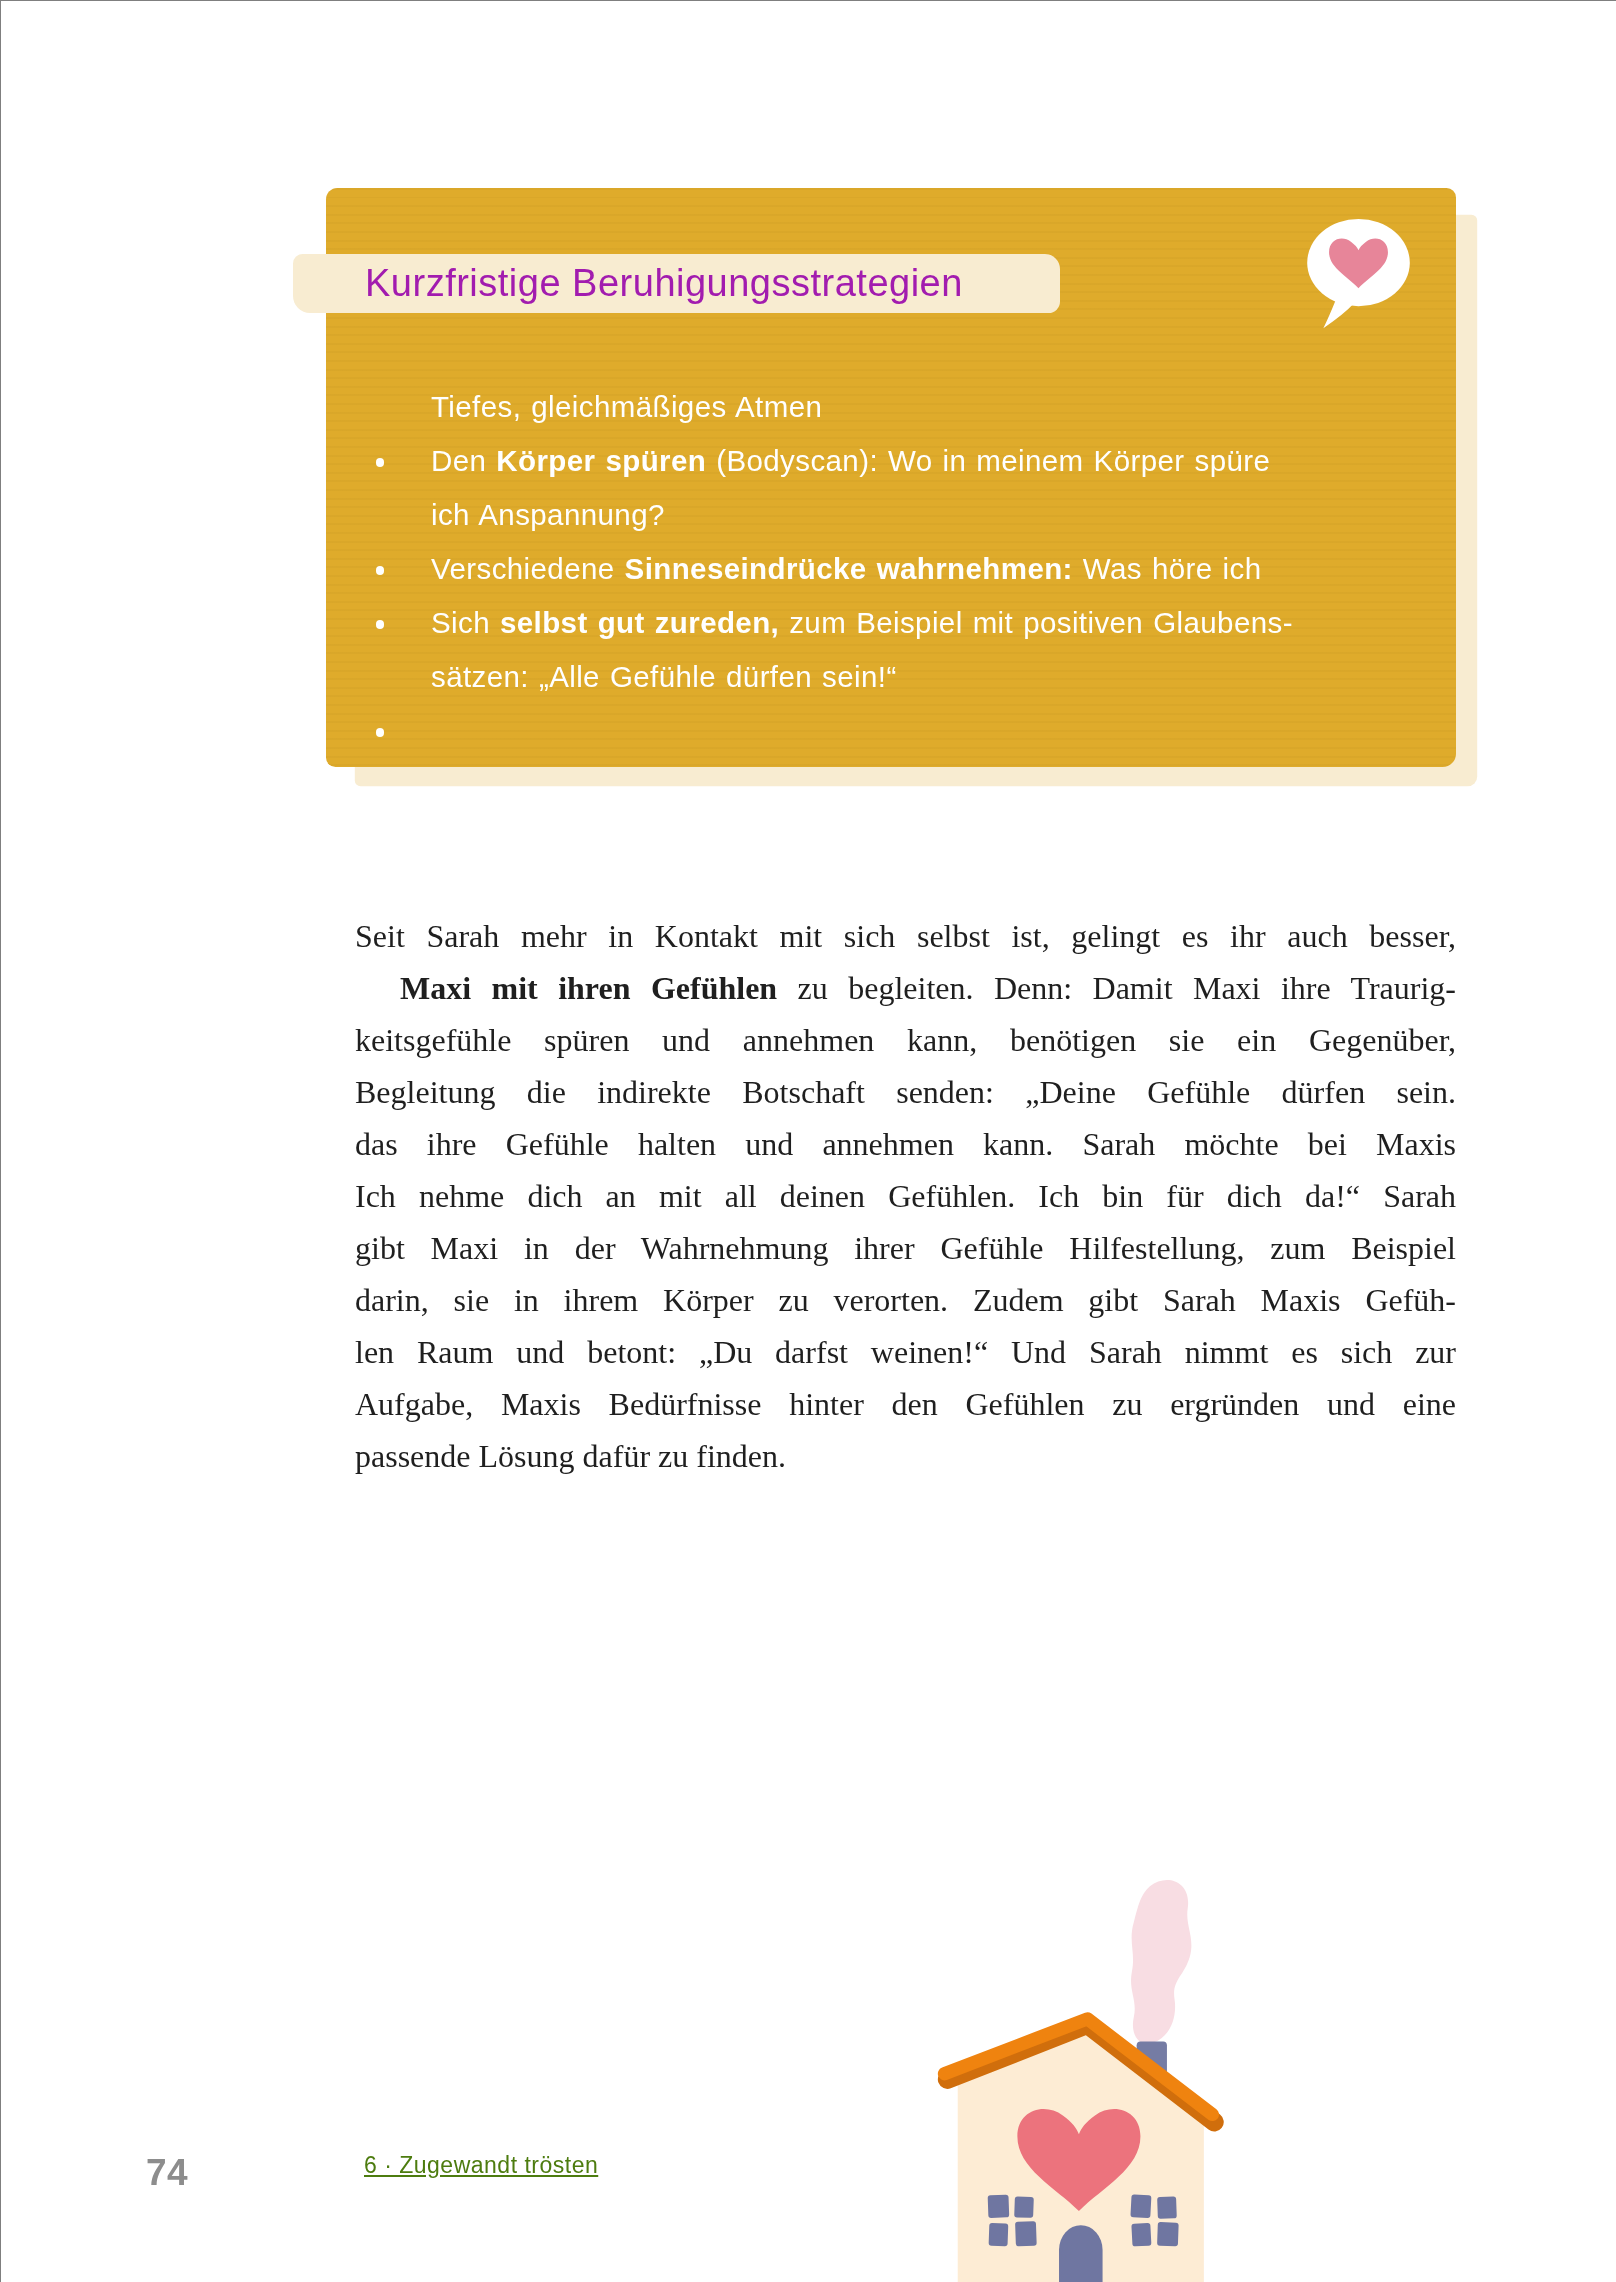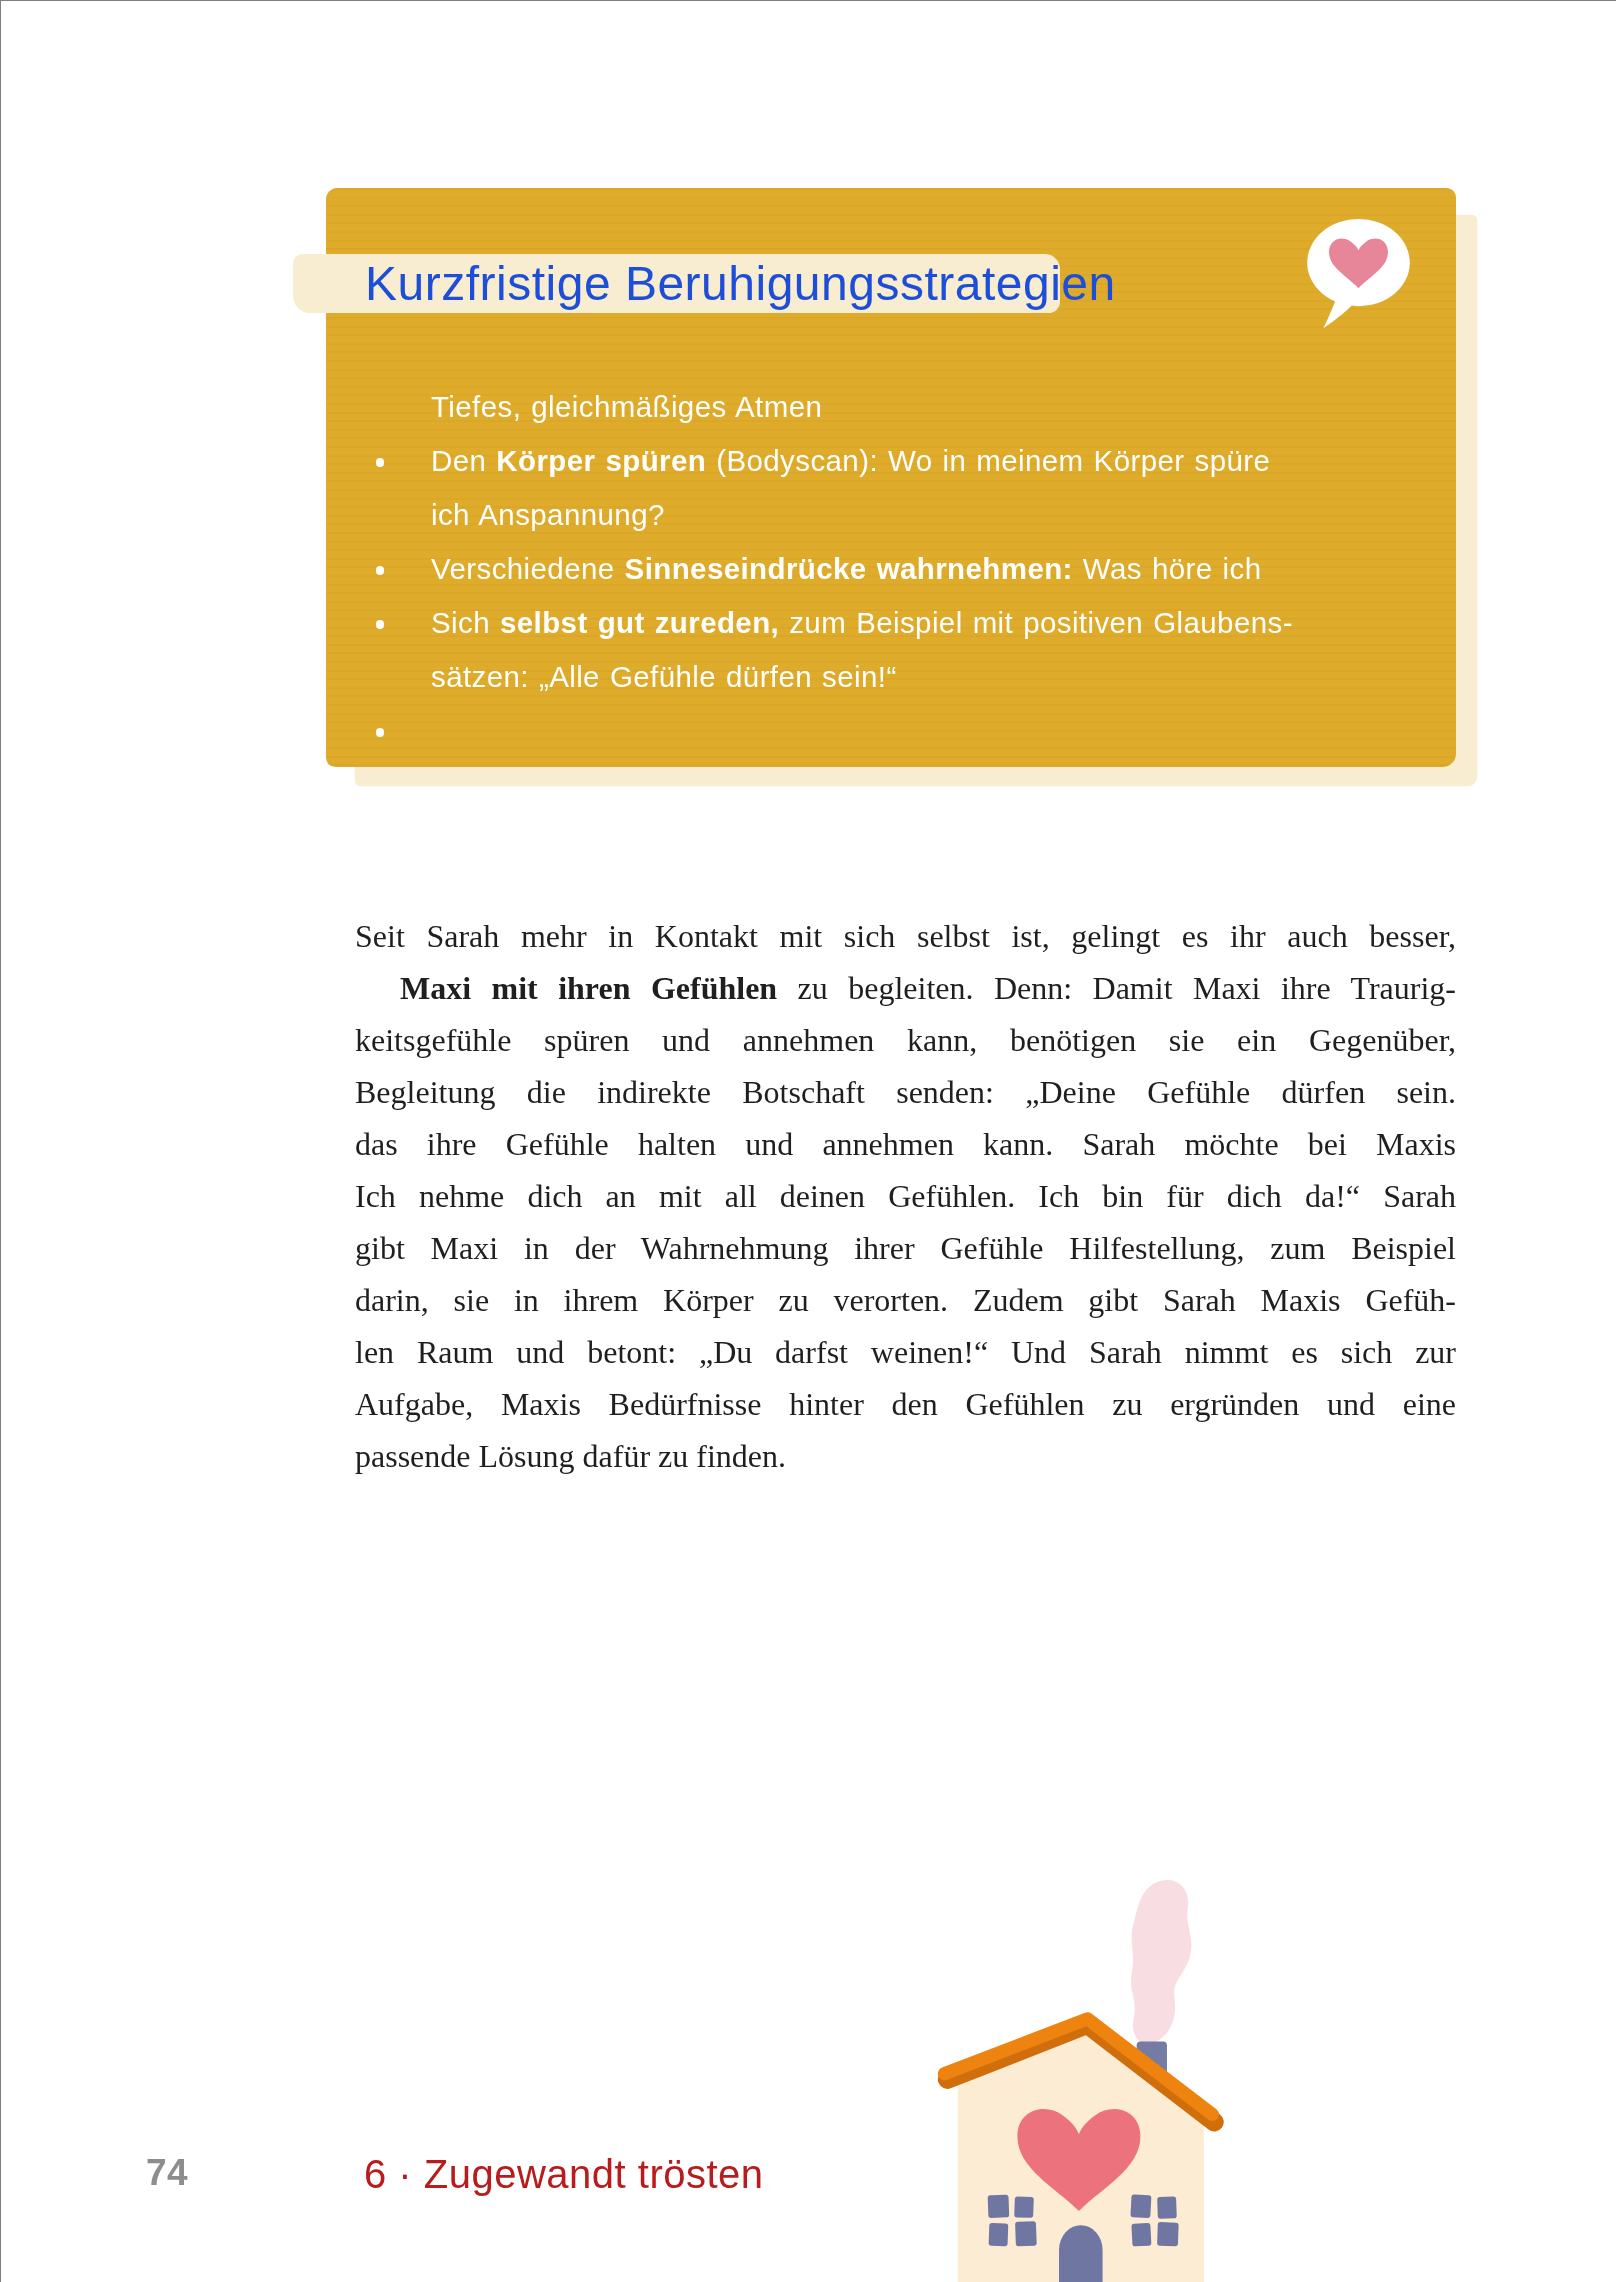--- a/index.html
+++ b/index.html
@@ -34,23 +34,23 @@
     left:292px;top:253px;
     width:767px;height:59px;
     background:#f8ecd1;
     border-radius:9.5px 15px 11.4px 17px;
     z-index:3;
   }
   .title-band .title{
     display:block;
     padding-left:72px;
     line-height:59px;
-    font-size:48px;
+    font-size:38px;
     letter-spacing:0.5px;
-    color:#1d4ed8;
+    color:#a21caf;
     white-space:nowrap;
   }
   .bubble-icon{
     position:absolute;
     left:1305px;top:217px;
     width:105px;height:114px;
     z-index:4;
   }
   
   .bullet-list{
@@ -94,24 +94,25 @@
   .page-number{
     position:absolute;
     left:145px;top:2151px;
     font-size:37px;font-weight:bold;
     color:#8d8d8d;
     letter-spacing:0.5px;
   }
   .chapter-title{
     position:absolute;
     left:363px;top:2151px;
-    font-size:40px;
-    color:#b91c1c;
+    font-size:23px;
+    color:#4d7c0f;
     letter-spacing:0.5px;
     white-space:nowrap;
+    text-decoration:underline;
   }
   
   .house-illustration{
     position:absolute;
     left:904px;top:1855px;
     width:380px;height:426px;
   }
 </style>
 </head>
 <body>

